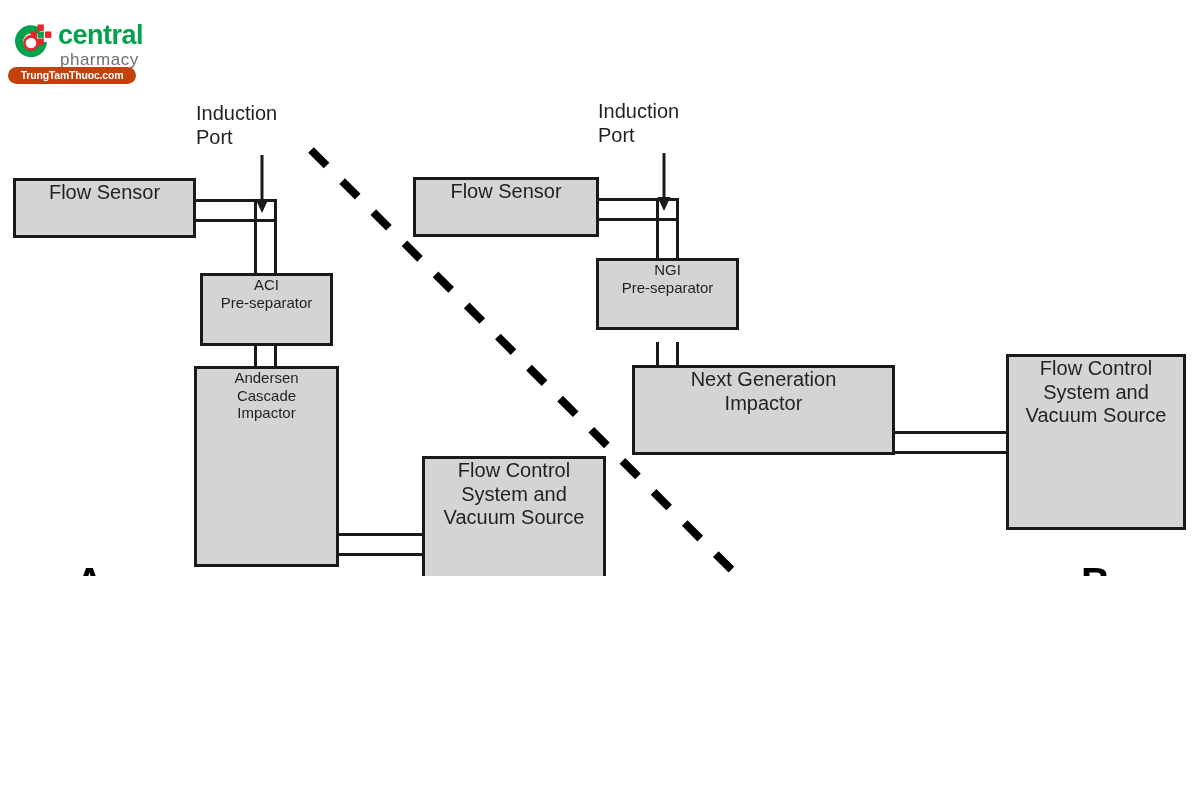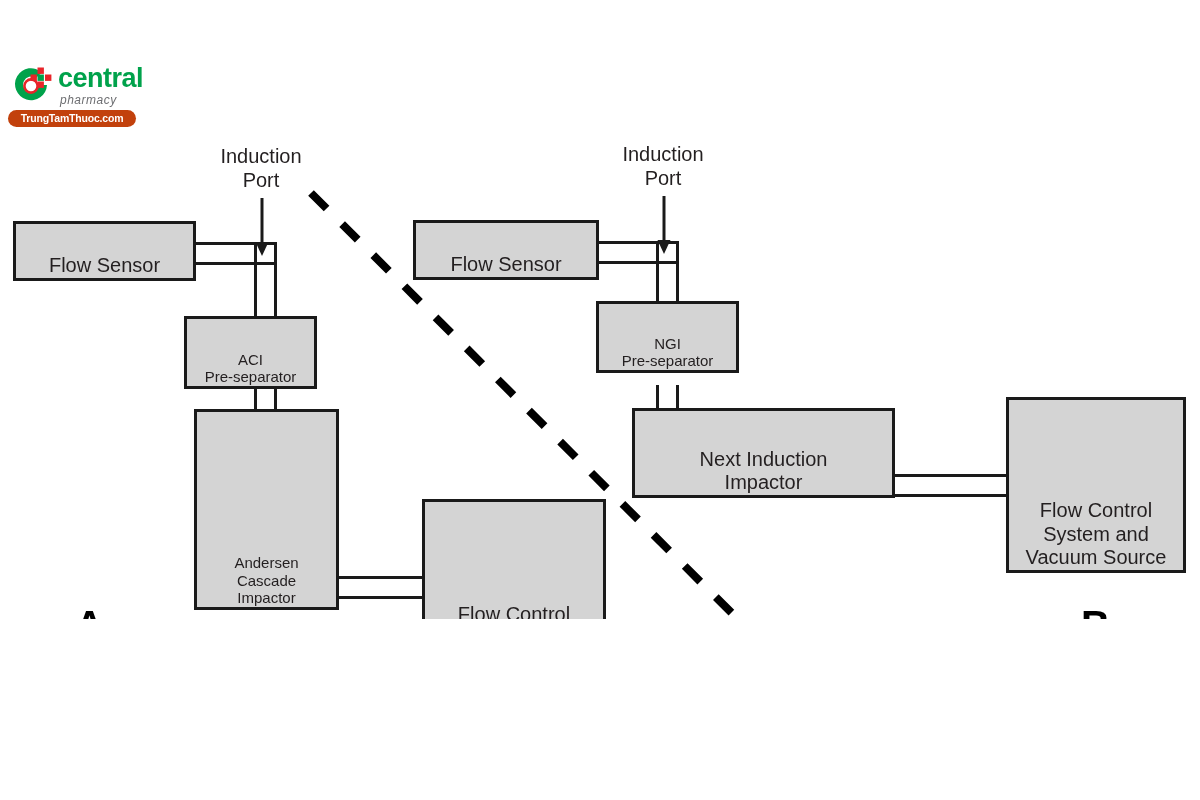--- a/index.html
+++ b/index.html
@@ -11,21 +11,20 @@
   body {
     font-family: "Liberation Sans", sans-serif;
     color: #231f20;
   }
   #canvas {
     position: relative;
     width: 1200px;
     height: 576px;
     background: #ffffff;
     overflow: hidden;
-    margin-top: 43px;
   }
 
   
   #logo {
     position: absolute;
     left: 6px;
     top: 18px;
     width: 190px;
     height: 68px;
   }
@@ -43,24 +42,23 @@
     font-size: 27px;
     font-weight: bold;
     color: #00a24b;
     letter-spacing: -0.5px;
     line-height: 30px;
   }
   #logo .subword {
     position: absolute;
     left: 54px;
     top: 32px;
-    font-size: 12px;
+    font-size: 17px;
     color: #6d6e71;
     letter-spacing: 0.5px;
-    font-style: italic;
   }
   #logo .ribbon {
     position: absolute;
     left: 2px;
     top: 49px;
     width: 128px;
     height: 17px;
     background: #c2410c;
     border-radius: 9px;
     color: #ffffff;
@@ -71,39 +69,39 @@
     letter-spacing: -0.2px;
   }
 
   
   .node {
     position: absolute;
     background: #d4d4d4;
     border: 3px solid #1a1a1a;
     box-sizing: border-box;
     display: flex;
-    align-items: flex-end;
+    align-items: flex-start;
     justify-content: center;
     text-align: center;
     color: #231f20;
     z-index: 3;
   }
   .node .node-label {
     white-space: pre-line;
     line-height: 1.18;
   }
   .lbl-lg  { font-size: 15px; }
   .lbl-md  { font-size: 20px; }
   .lbl-sm  { font-size: 15px; }
 
   .caption {
     position: absolute;
     font-size: 20px;
     line-height: 1.2;
-    text-align: center;
+    text-align: left;
     color: #231f20;
     white-space: pre-line;
     z-index: 4;
   }
   .section-letter {
     position: absolute;
     font-size: 40px;
     font-weight: bold;
     color: #000000;
     z-index: 4;
@@ -165,21 +163,21 @@
 
   <div style="position:absolute; left:196px; top:202px; width:58px; height:17px; background:#ffffff; z-index:2;"></div>
 
   <svg class="arrow-svg" style="left:250px; top:155px; width:24px; height:62px;">
     <line x1="12" y1="0" x2="12" y2="48" stroke="#1a1a1a" stroke-width="3"></line>
     <polygon points="12,58 5.5,44 18.5,44" fill="#1a1a1a"></polygon>
   </svg>
   <div class="caption" style="left:196px; top:101px; width:130px;">Induction
 Port</div>
 
-  <div class="node" style="left:184px; top:273px; width:133px; height:73px;">
+  <div class="node" style="left:200px; top:273px; width:133px; height:73px;">
     <span class="node-label lbl-sm">ACI
 Pre-separator</span>
   </div>
 
   <div class="pipe pipe-v" style="left:254px; top:343px; width:23px; height:26px;"></div>
 
   <div class="node" style="left:194px; top:366px; width:145px; height:201px;">
     <span class="node-label lbl-lg">Andersen
 Cascade
 Impactor</span>
@@ -215,21 +213,21 @@
 Port</div>
 
   <div class="node" style="left:596px; top:258px; width:143px; height:72px;">
     <span class="node-label lbl-sm">NGI
 Pre-separator</span>
   </div>
 
   <div class="pipe pipe-v" style="left:656px; top:342px; width:23px; height:26px;"></div>
 
   <div class="node" style="left:632px; top:365px; width:263px; height:90px;">
-    <span class="node-label lbl-md">Next Induction
+    <span class="node-label lbl-md">Next Generation
 Impactor</span>
   </div>
 
   <div class="pipe pipe-h" style="left:892px; top:431px; width:118px; height:23px;"></div>
 
   <div class="node" style="left:1006px; top:354px; width:180px; height:176px;">
     <span class="node-label lbl-md">Flow Control
 System and
 Vacuum Source</span>
   </div>

